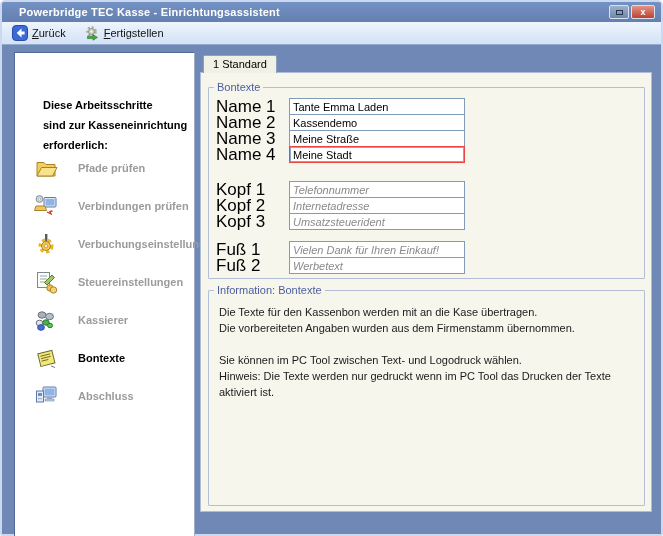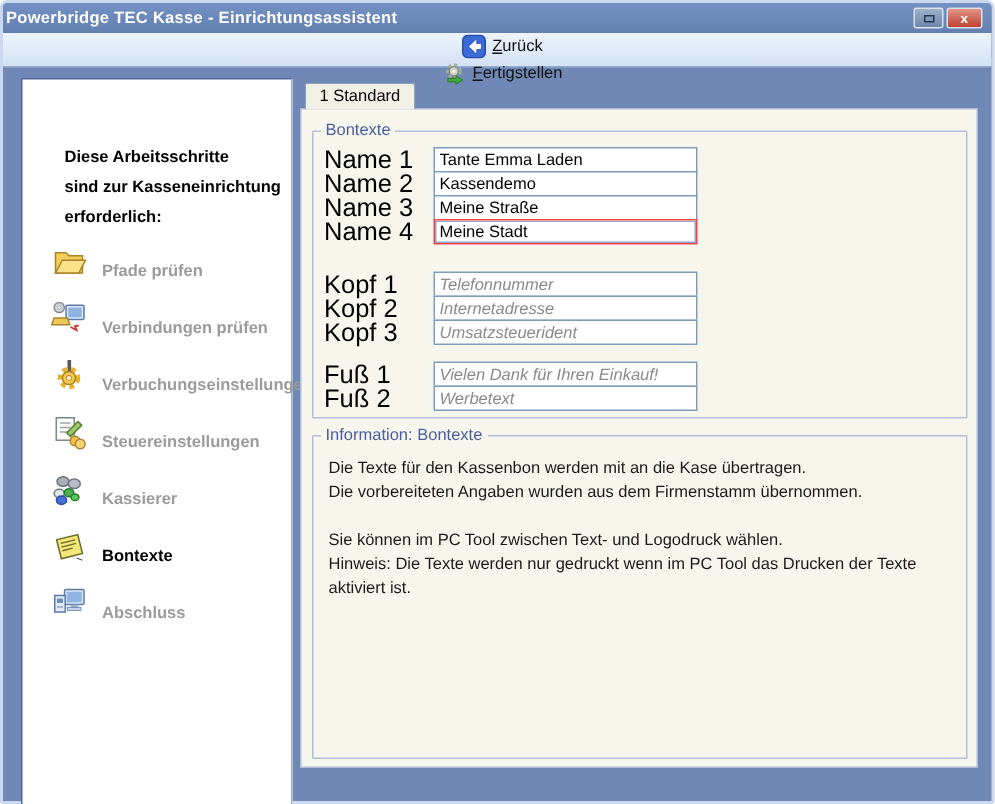--- a/index.html
+++ b/index.html
@@ -6,52 +6,52 @@
   html,body { width:663px; height:536px; background:#fff; font-family:"Liberation Sans", sans-serif; }
   .window {
     position:absolute; left:0; top:0; width:663px; height:536px;
     background:#6F88B5; border:2px solid #CBD9F0; border-radius:5px 5px 2px 2px;
   }
   
   .titlebar {
     position:absolute; left:0; top:0; right:0; height:37px;
     background:linear-gradient(#7491C4, #54719F);
     color:#fff; font-size:11px; font-weight:bold;
-    line-height:20px; padding-left:2px;
+    line-height:20px; padding-left:17px;
     border-radius:3px 3px 0 0;
     letter-spacing:.2px;
   }
   .win-buttons { position:absolute; top:3px; right:6px; display:flex; gap:2px; }
   .win-btn {
     height:14px; border-radius:2px; border:1px solid #D9E1EC;
     display:flex; align-items:center; justify-content:center; cursor:pointer;
   }
   .win-btn.max { width:20px; background:linear-gradient(#9FB0C9,#6E87AC); }
   .win-btn.max .sq { width:7px; height:5px; border:1px solid #253850; background:transparent; }
   .win-btn.close { width:24px; background:linear-gradient(#E49384,#BC4231); color:#fff; font-size:9px; font-weight:bold; }
   
   .toolbar {
     position:absolute; left:0; right:0; top:20px; height:23px;
     background:linear-gradient(#EDF4FD,#D3E2F6);
     border-bottom:1px solid #93ABCE;
-    display:flex; align-items:center; padding-left:7px;flex-direction:column;
+    display:flex; align-items:center; gap:12px; padding-left:7px;
   }
   .tool-btn { display:flex; align-items:center; gap:4px; font-size:11px; color:#111; cursor:pointer; padding:1px 3px; }
   .tool-btn .lbl { display:inline-block; }
   .tool-btn .lbl::first-letter { text-decoration:underline; }
   .tool-btn svg { display:block; }
   
   .sidebar {
     position:absolute; left:12px; top:50px; width:181px; height:518px;
     background:#fff;
     border:1px solid; border-color:#54689A #9FB0CF #9FB0CF #54689A;
   }
   .sidebar-heading { position:absolute; left:28px; top:42px; font-size:11px; font-weight:bold; color:#000; line-height:20px; }
   .steps { position:absolute; left:18px; top:96px; right:4px; }
-  .step { height:38px; display:flex; align-items:flex-end; gap:9px; cursor:pointer; }
+  .step { height:38px; display:flex; align-items:center; gap:19px; cursor:pointer; }
   .step .icon { width:26px; height:26px; flex:0 0 26px; }
   .step .step-label { font-size:11px; font-weight:bold; color:#9B9B9B; }
   .step.active .step-label { color:#000; }
   
   .main-tab {
     position:absolute; left:201px; top:53px; height:18px;
     background:#F1F0E4; border:1px solid #8E9FBF; border-bottom:none;
     border-radius:2px 2px 0 0; font-size:11px; line-height:16px;
     padding:0 9px; color:#000; cursor:pointer; z-index:2;
   }

